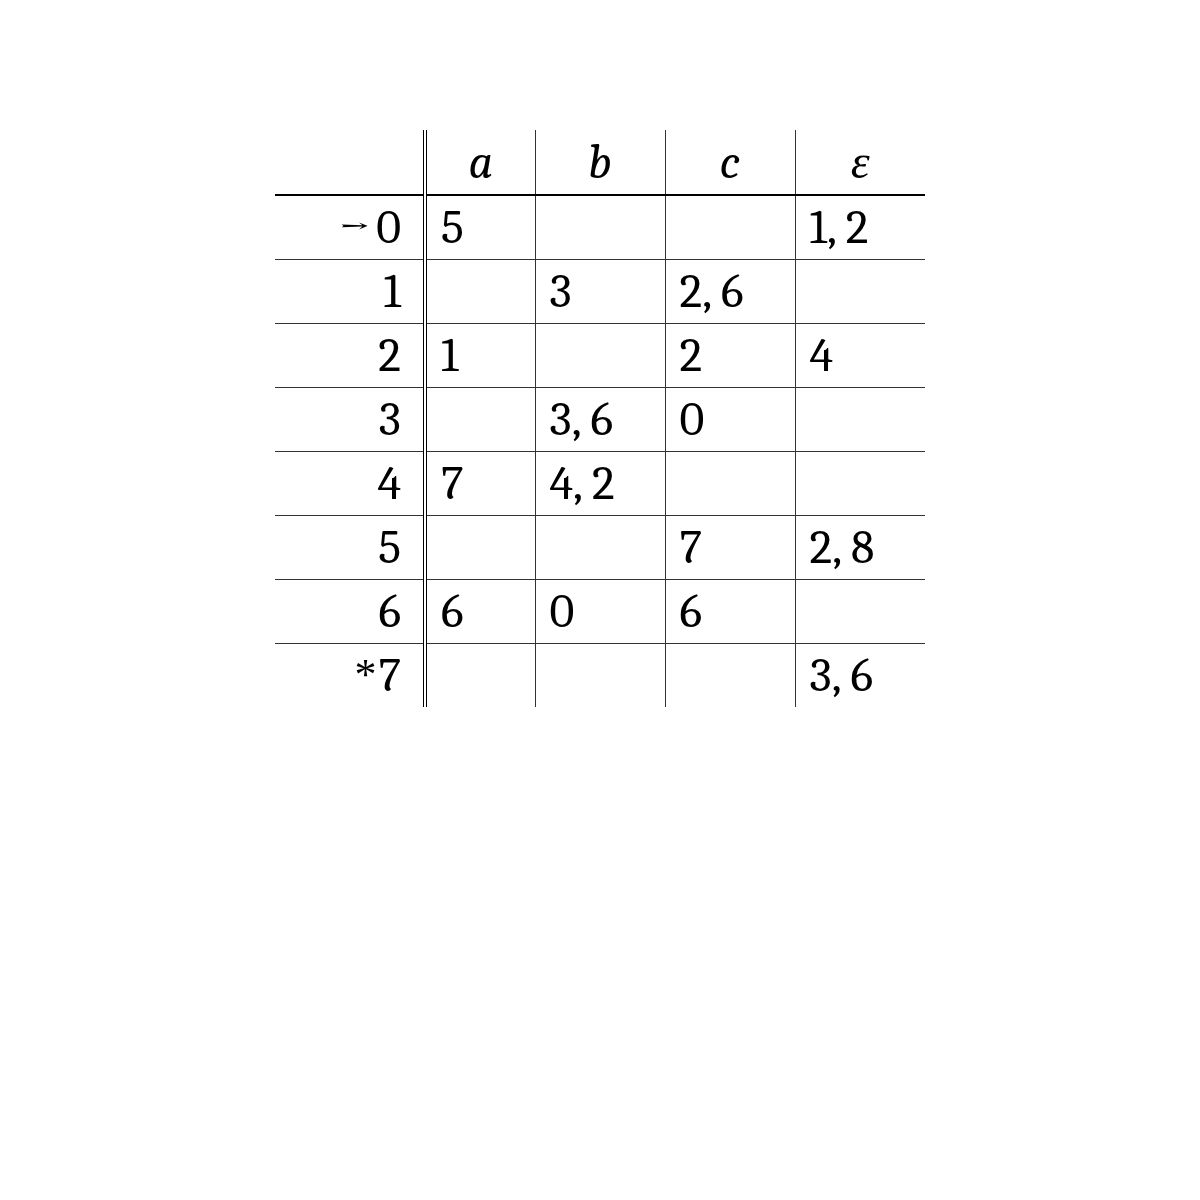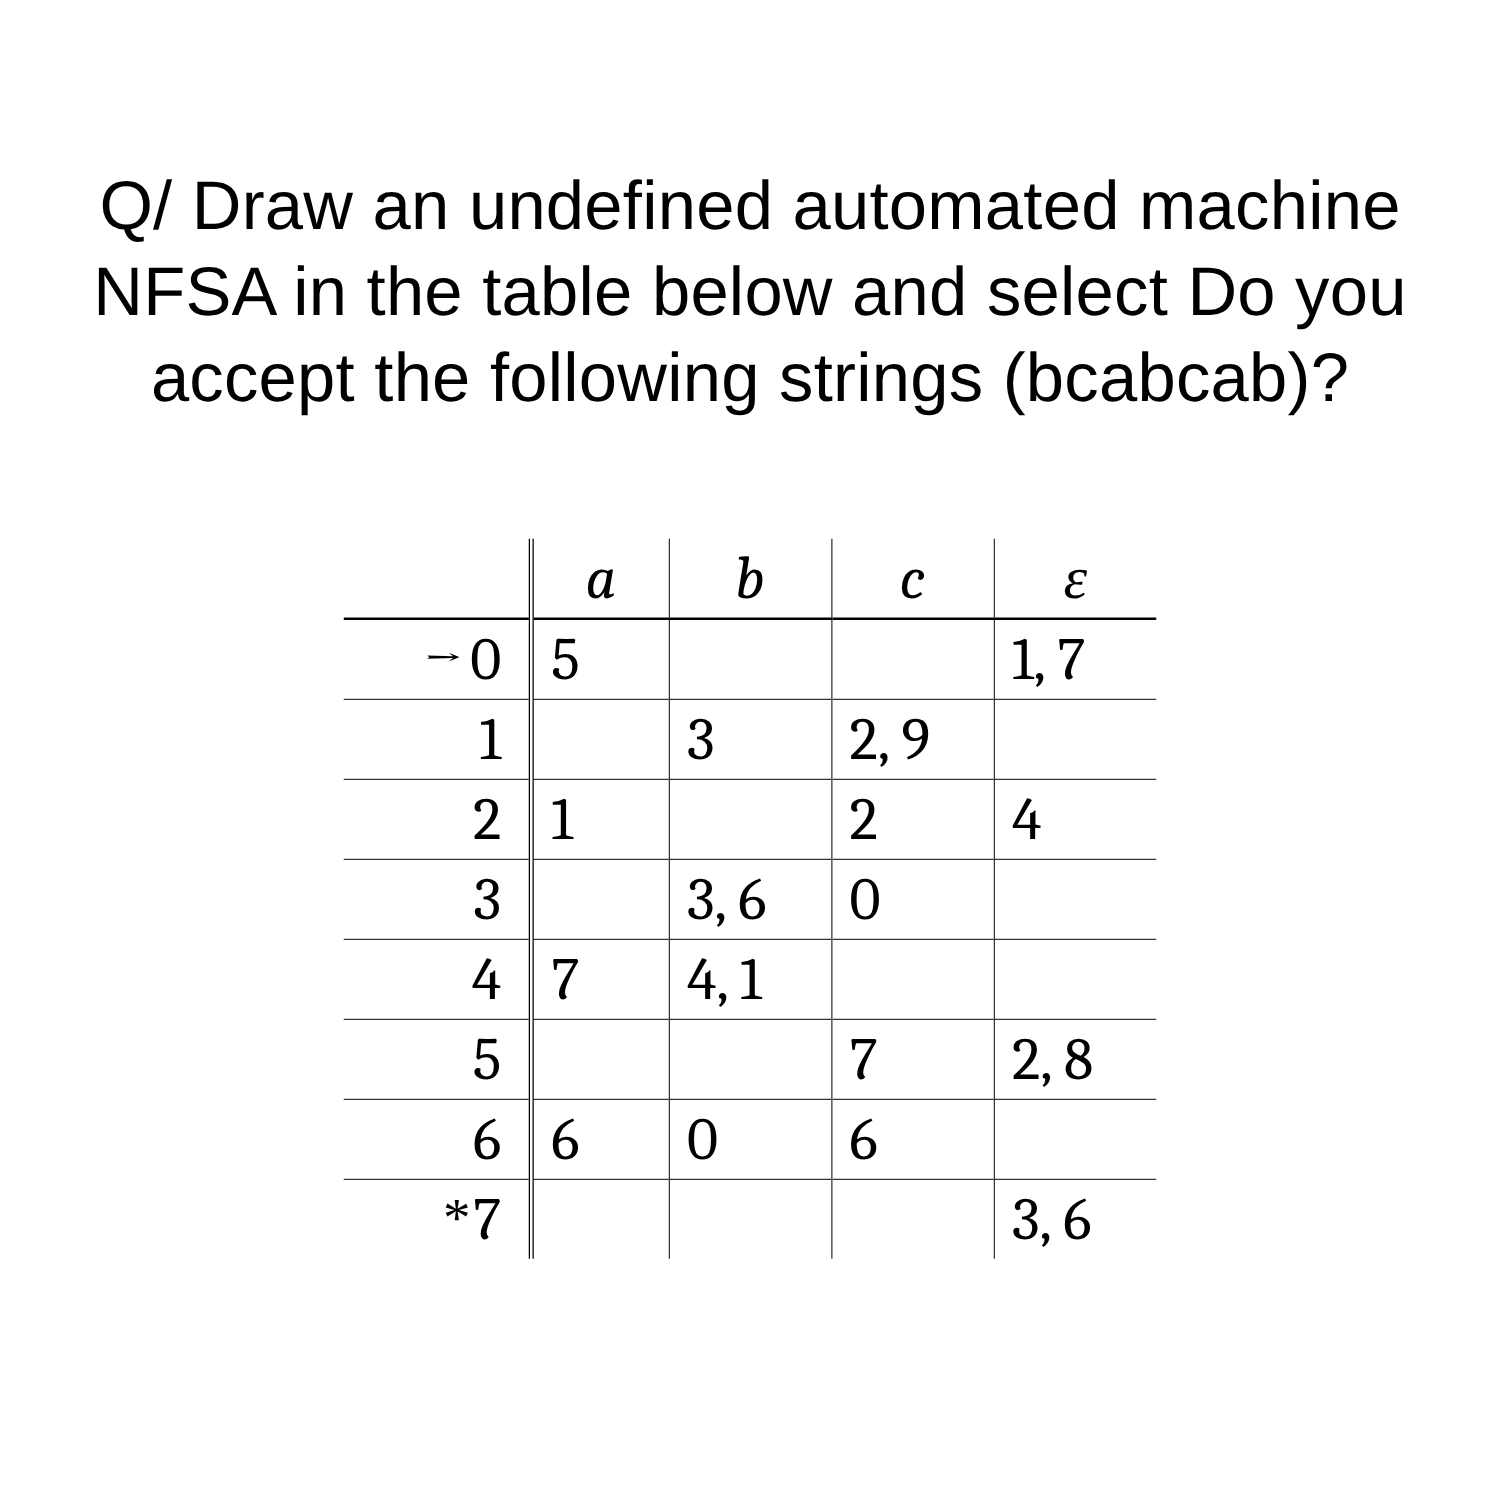--- a/index.html
+++ b/index.html
@@ -102,21 +102,20 @@
     content:"";
     display:block;
     position:relative;
   }
 </style>
 </head>
 <body>
 
 <div class="page">
 
-  <div class="question">Q/ Draw an undefined automated machine NFSA in the table below and select Do you accept the following strings (bcabcab)?</div>
 
   <div class="tablewrap">
     <table class="nfsa">
       <colgroup>
         <col class="state">
         <col class="cola">
         <col class="colb">
         <col class="colc">
         <col class="cole">
       </colgroup>
@@ -130,29 +129,29 @@
         </tr>
       </thead>
       <tbody>
         <tr>
           <td class="statecol dblv-right">
             <span class="arrow">→</span><span>0</span>
           </td>
           <td class="sv-right">5</td>
           <td class="sv-right"></td>
           <td class="sv-right"></td>
-          <td>1, 7</td>
+          <td>1, 2</td>
         </tr>
         <tr>
           <td class="statecol dblv-right">
             <span>1</span>
           </td>
           <td class="sv-right"></td>
           <td class="sv-right">3</td>
-          <td class="sv-right">2, 9</td>
+          <td class="sv-right">2, 6</td>
           <td></td>
         </tr>
         <tr>
           <td class="statecol dblv-right">
             <span>2</span>
           </td>
           <td class="sv-right">1</td>
           <td class="sv-right"></td>
           <td class="sv-right">2</td>
           <td>4</td>
@@ -164,21 +163,21 @@
           <td class="sv-right"></td>
           <td class="sv-right">3, 6</td>
           <td class="sv-right">0</td>
           <td></td>
         </tr>
         <tr>
           <td class="statecol dblv-right">
             <span>4</span>
           </td>
           <td class="sv-right">7</td>
-          <td class="sv-right">4, 1</td>
+          <td class="sv-right">4, 2</td>
           <td class="sv-right"></td>
           <td></td>
         </tr>
         <tr>
           <td class="statecol dblv-right">
             <span>5</span>
           </td>
           <td class="sv-right"></td>
           <td class="sv-right"></td>
           <td class="sv-right">7</td>

